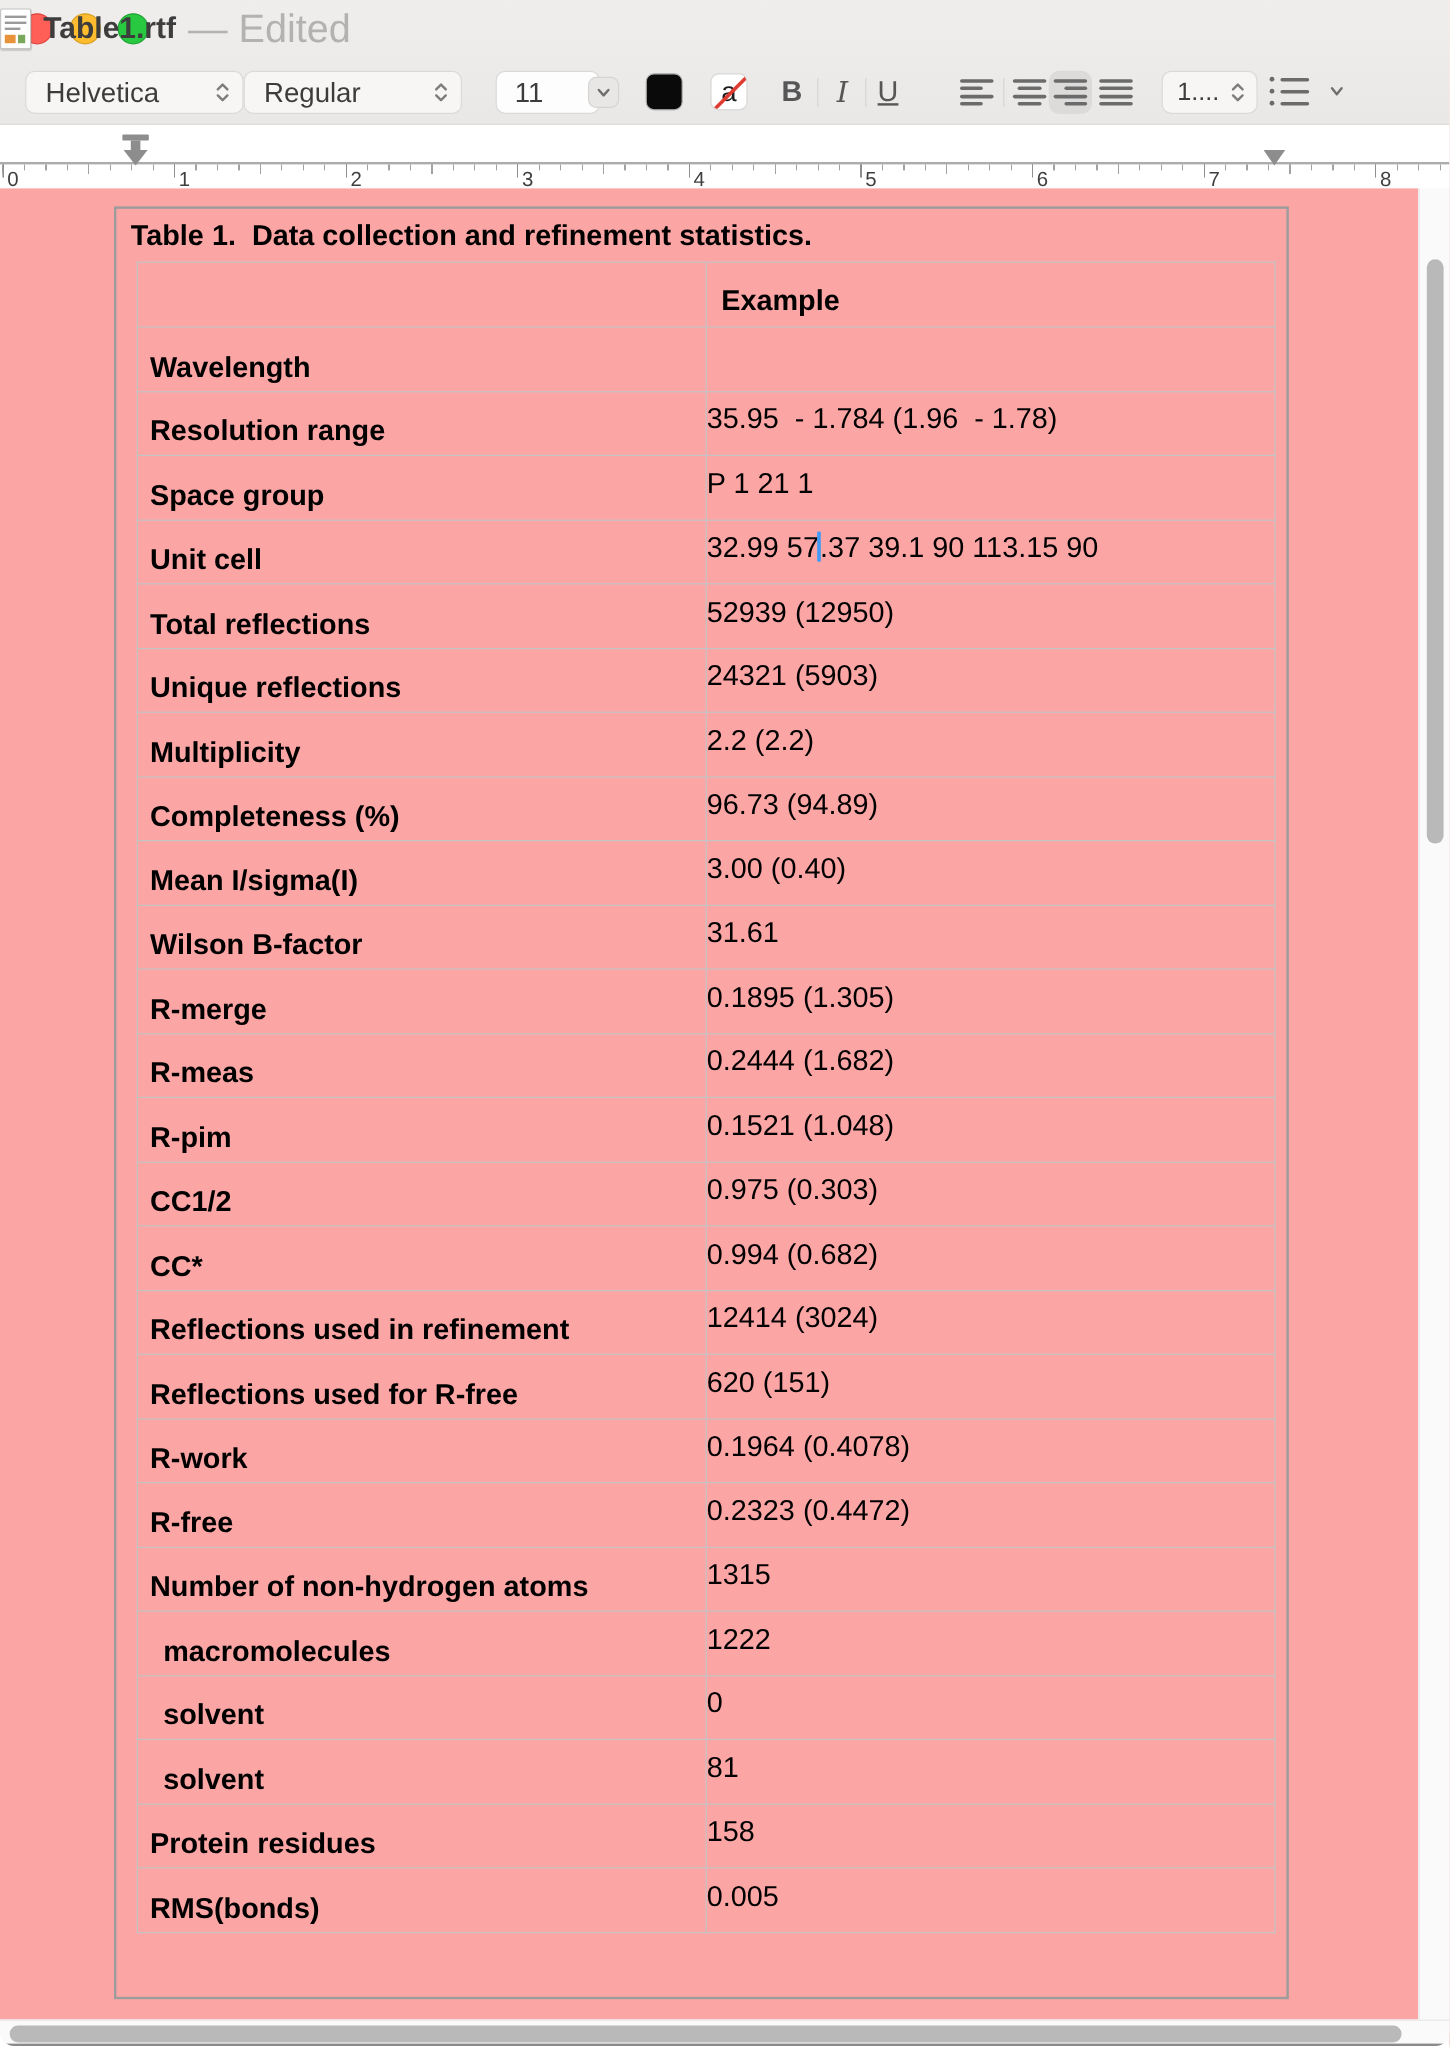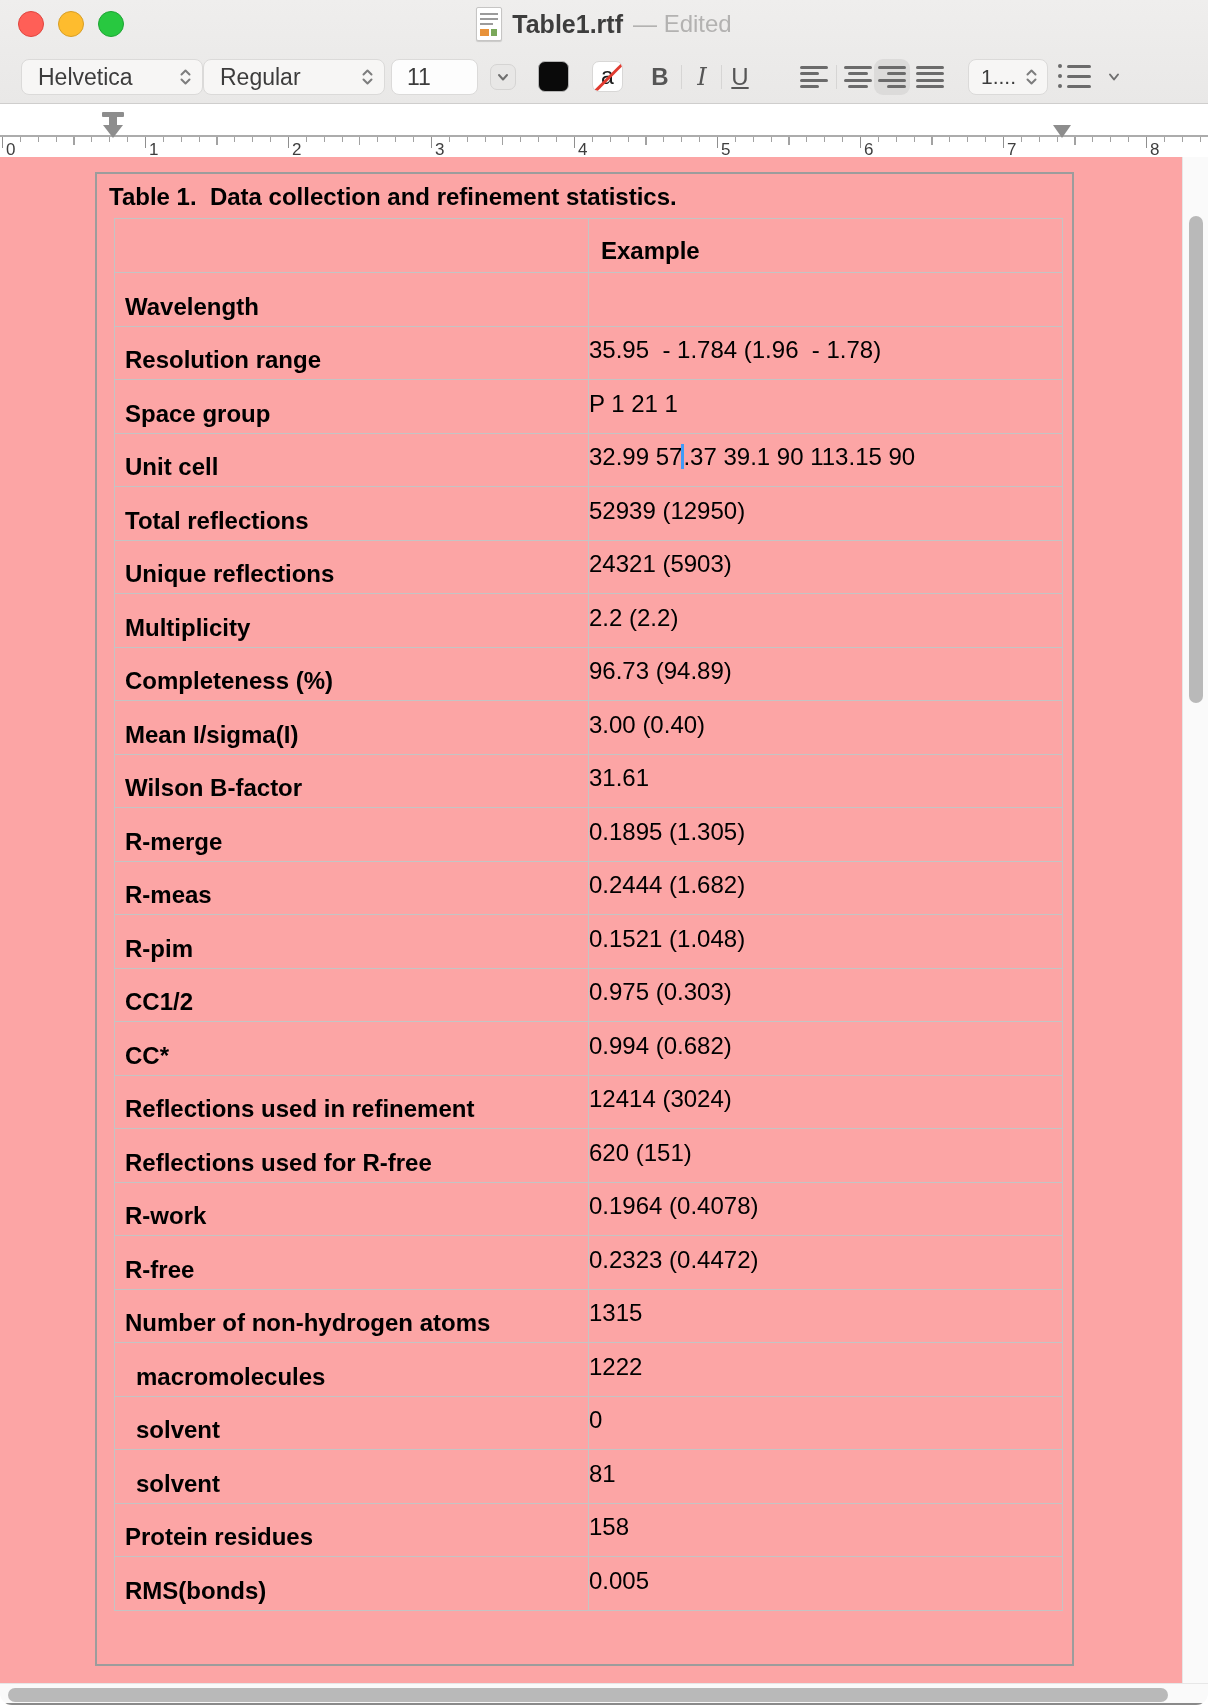--- a/index.html
+++ b/index.html
@@ -5,28 +5,28 @@
   html,body{margin:0;padding:0;}
   body{width:1208px;height:1705px;background:#fff;font-family:"Liberation Sans","DejaVu Sans",sans-serif;}
   .window{position:relative;width:1208px;height:1705px;overflow:hidden;border-radius:0 0 12px 12px;background:#fff;}
 
   
   .chrome{position:absolute;left:0;top:0;width:1208px;height:103px;background:linear-gradient(#efeeed,#e9e8e7);border-bottom:1px solid #cfcecd;}
   .traffic{position:absolute;top:11px;width:24px;height:24px;border-radius:50%;}
   .tl-red{left:18px;background:#ff5f57;border:1px solid #e0443e;}
   .tl-yellow{left:58px;background:#febc2e;border:1px solid #d89e24;}
   .tl-green{left:98px;background:#28c840;border:1px solid #1da433;}
-  .titlewrap{position:absolute;left:0;top:0;width:100%;height:48px;display:flex;align-items:center;justify-content:center;gap:10px;}
+  .titlewrap{position:absolute;left:0;top:0;width:100%;height:48px;display:flex;align-items:center;gap:10px;}
   .docicon{width:24px;height:32px;background:#fff;border:1px solid #c6c5c4;border-radius:2px;position:relative;box-shadow:0 1px 1px rgba(0,0,0,.15);}
   .docicon i{position:absolute;left:3px;right:3px;height:2px;background:#9b9b9b;}
   .docicon i:nth-child(1){top:5px}.docicon i:nth-child(2){top:10px}.docicon i:nth-child(3){top:15px;right:8px}
   .docicon b{position:absolute;left:3px;bottom:4px;width:9px;height:7px;background:#e8923a;}
   .docicon u{position:absolute;left:14px;bottom:4px;width:6px;height:7px;background:#7aa85a;}
   .wtitle{font-size:25px;font-weight:700;color:#3d3d3d;}
-  .wedited{font-size:24px;color:#b3b2b1;font-weight:400;}
+  .wedited{font-size:33px;color:#b3b2b1;font-weight:400;}
 
   .ctl{position:absolute;box-sizing:border-box;}
   .select{top:59px;height:36px;background:#f7f6f5;border:1px solid #dbdad9;border-radius:8px;display:flex;align-items:center;justify-content:space-between;padding:0 9px 0 16px;font-size:23px;color:#3c3c3c;}
   .sizefield{top:59px;height:36px;background:#fdfdfd;border:1px solid #dbdad9;border-radius:8px;display:flex;align-items:center;padding:0 0 0 15px;font-size:23px;color:#3c3c3c;}
   .minibtn{top:64px;width:26px;height:26px;background:#e8e7e6;border:1px solid #d5d4d3;border-radius:7px;display:flex;align-items:center;justify-content:center;}
   .well{top:61px;width:31px;height:31px;border-radius:7px;}
   .wellblack{background:#0a0a0a;border:1px solid #b5b5b5;}
   .wellnone{background:#fff;border:1px solid #d8d7d6;display:flex;align-items:center;justify-content:center;position:relative;overflow:hidden;}
   .wellnone span{font-size:23px;color:#1c1c1c;}
   .wellnone em{position:absolute;left:-4px;top:14px;width:40px;height:3px;background:#e03b30;transform:rotate(-45deg);}
@@ -114,21 +114,21 @@
         </svg>
     </div>
 
     <div class="ctl select" style="left:203px;width:182px;">
       <span>Regular</span>
       <svg width="15" height="22" viewBox="0 0 15 22">
           <path d="M3.5 8.5 L7.5 4.5 L11.5 8.5 M3.5 13.5 L7.5 17.5 L11.5 13.5" fill="none" stroke="#7d7d7d" stroke-width="2" stroke-linecap="round" stroke-linejoin="round"></path>
         </svg>
     </div>
 
-    <div class="ctl sizefield" style="left:391px;width:87px;">
+    <div class="ctl sizefield" style="left:413px;width:87px;">
       <span>11</span>
     </div>
     <div class="ctl minibtn" style="left:490px;">
       <svg width="14" height="10" viewBox="0 0 14 10">
           <path d="M3 3 L7 7.5 L11 3" fill="none" stroke="#6f6f6f" stroke-width="2" stroke-linecap="round" stroke-linejoin="round"></path>
         </svg>
     </div>
 
     <div class="ctl well wellblack" style="left:538px;"></div>
     <div class="ctl well wellnone" style="left:592px;">

